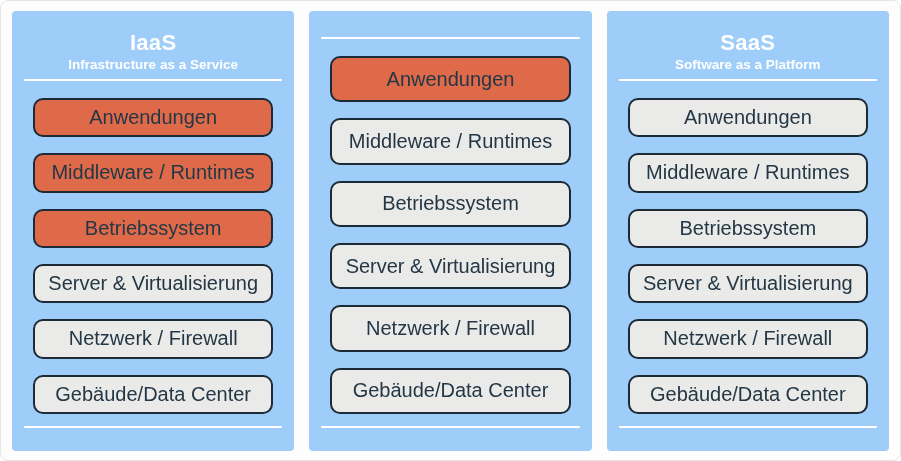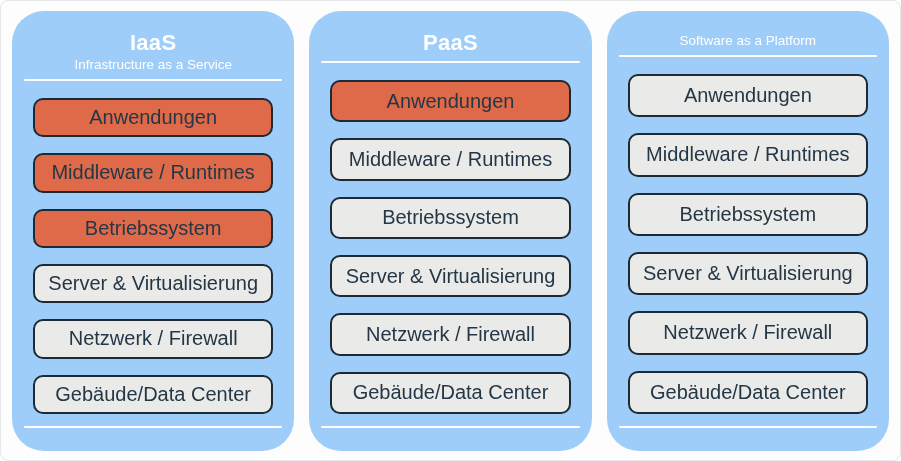--- a/index.html
+++ b/index.html
@@ -18,39 +18,39 @@
     border-radius: 8px;
     display: flex;
     justify-content: space-between;
     padding: 10px 11px;
     gap: 15px;
   }
   .column {
     flex: 1 1 0;
     box-sizing: border-box;
     background: var(--column_background, #9ECDF9);
-    border-radius: 32px;
+    border-radius: 4px;
     display: flex;
     flex-direction: column;
     height: 440px;
   }
   .col-header {
     margin-top: 20px;
     text-align: center;
     color: var(--header_text, #ffffff);
   }
   .col-title {
     font-size: 22px;
     font-weight: bold;
     line-height: 24px;
     letter-spacing: 0.3px;
   }
   .col-subtitle {
     font-size: 13.5px;
-    font-weight: normal;
+    font-weight: bold;
     line-height: 16px;
     margin-top: 2px;
   }
   .divider {
     height: 2px;
     background: var(--header_text, #ffffff);
     border-radius: 1px;
   }
   .divider.top {
     margin: 6px 12px 0 12px;
@@ -100,36 +100,36 @@
       <div class="layer hl">Betriebssystem</div>
       <div class="layer">Server &amp; Virtualisierung</div>
       <div class="layer">Netzwerk / Firewall</div>
       <div class="layer">Gebäude/Data Center</div>
     </div>
     <div class="divider bottom"></div>
   </div>
 
   <div class="column">
     <div class="col-header">
-      <div class="col-title">PaaS</div>
     </div>
     <div class="divider top"></div>
     <div class="layers">
       <div class="layer hl">Anwendungen</div>
       <div class="layer">Middleware / Runtimes</div>
       <div class="layer">Betriebssystem</div>
       <div class="layer">Server &amp; Virtualisierung</div>
       <div class="layer">Netzwerk / Firewall</div>
       <div class="layer">Gebäude/Data Center</div>
     </div>
     <div class="divider bottom"></div>
   </div>
 
   <div class="column">
     <div class="col-header">
+      <div class="col-title">SaaS</div>
       <div class="col-subtitle">Software as a Platform</div>
     </div>
     <div class="divider top"></div>
     <div class="layers">
       <div class="layer">Anwendungen</div>
       <div class="layer">Middleware / Runtimes</div>
       <div class="layer">Betriebssystem</div>
       <div class="layer">Server &amp; Virtualisierung</div>
       <div class="layer">Netzwerk / Firewall</div>
       <div class="layer">Gebäude/Data Center</div>

